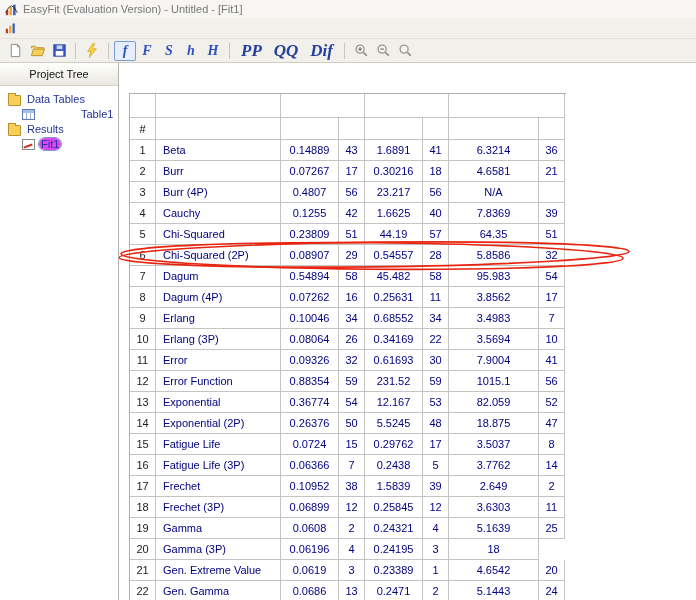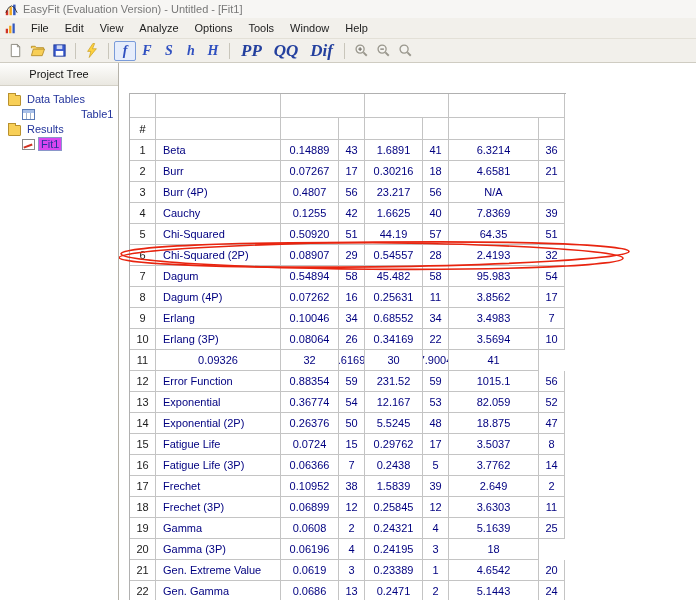--- a/index.html
+++ b/index.html
@@ -35,21 +35,21 @@
   
   .content { display:flex; height:537px; }
 
   .sidebar { width:119px; min-width:119px; border-right:1px solid #b5b2a9;
              display:flex; flex-direction:column; background:#fff; }
   .sidebar-header { height:23px; line-height:22px; text-align:center; font-size:11px; color:#111;
                     background:linear-gradient(#fefefd,#eae8e1); border-bottom:1px solid #d4d1c7; }
   .tree { padding:6px 0 0 4px; font-size:11px; color:#22339b; }
   .tree-item { display:flex; align-items:center; gap:4px; height:14px; margin-bottom:1px; cursor:default; }
   .t-label { padding:0 2px; white-space:nowrap; }
-  .t-label.selected { outline:1px solid #8a97c9; background:#d946ef; }
+  .t-label.selected { outline:1px solid #8a97c9; background:#d946ef;border-radius:6px; }
 
   .t-icon { width:13px; height:11px; position:relative; display:inline-block; flex:none; }
   .icon-folder { background:#f8cf57; border:1px solid #b9912e; border-radius:1px; margin-top:2px; }
   .icon-folder::before { content:''; position:absolute; top:-3px; left:-1px; width:6px; height:2px;
                          background:#f8cf57; border:1px solid #b9912e; border-bottom:none; }
   .icon-table { background:#fff; border:1px solid #5a7ab5; }
   .icon-table::before { content:''; position:absolute; left:0; right:0; top:0; height:3px; background:#a8c0e8; }
   .icon-table::after { content:''; position:absolute; left:3px; top:3px; bottom:0; width:1px;
                        background:#9fb1cc; box-shadow:4px 0 0 #9fb1cc; }
   .icon-fit { background:#fff; border:1px solid #888; }
@@ -93,30 +93,20 @@
   </div>
 
   <div class="menubar">
     <span class="appicon-sm">
       <svg width="12" height="12" viewBox="0 0 16 16">
         <rect x="1" y="9" width="3" height="6" fill="#d03225"></rect>
         <rect x="5.5" y="5" width="3" height="10" fill="#f2a71b"></rect>
         <rect x="10" y="2" width="3" height="13" fill="#3459c0"></rect>
       </svg>
     </span>
-    <span class="menu-items">
-        <span class="menu-item">File</span>
-        <span class="menu-item">Edit</span>
-        <span class="menu-item">View</span>
-        <span class="menu-item">Analyze</span>
-        <span class="menu-item">Options</span>
-        <span class="menu-item">Tools</span>
-        <span class="menu-item">Window</span>
-        <span class="menu-item">Help</span>
-      </span>
   </div>
 
   <div class="toolbar">
     <span class="tb-btn">
       <svg width="15" height="15" viewBox="0 0 16 16">
         <path d="M3.5 1.5h6.5l2.5 2.5v10.5H3.5z" fill="#fff" stroke="#8a877d"></path>
         <path d="M10 1.5v2.5h2.5" fill="none" stroke="#8a877d"></path>
       </svg>
     </span>
     <span class="tb-btn">
@@ -267,35 +257,35 @@
     <div class="td">0.1255</div>
     <div class="td">42</div>
     <div class="td">1.6625</div>
     <div class="td">40</div>
     <div class="td">7.8369</div>
     <div class="td">39</div>
   </div>
             <div class="tr">
     <div class="td c-idx">5</div>
     <div class="td c-name">Chi-Squared</div>
-    <div class="td">0.50920</div>
+    <div class="td">0.23809</div>
     <div class="td">51</div>
     <div class="td">44.19</div>
     <div class="td">57</div>
     <div class="td">64.35</div>
     <div class="td">51</div>
   </div>
             <div class="tr">
     <div class="td c-idx">6</div>
     <div class="td c-name">Chi-Squared (2P)</div>
     <div class="td">0.08907</div>
     <div class="td">29</div>
     <div class="td">0.54557</div>
     <div class="td">28</div>
-    <div class="td">2.4193</div>
+    <div class="td">5.8586</div>
     <div class="td">32</div>
   </div>
             <div class="tr">
     <div class="td c-idx">7</div>
     <div class="td c-name">Dagum</div>
     <div class="td">0.54894</div>
     <div class="td">58</div>
     <div class="td">45.482</div>
     <div class="td">58</div>
     <div class="td">95.983</div>
@@ -326,20 +316,21 @@
     <div class="td c-name">Erlang (3P)</div>
     <div class="td">0.08064</div>
     <div class="td">26</div>
     <div class="td">0.34169</div>
     <div class="td">22</div>
     <div class="td">3.5694</div>
     <div class="td">10</div>
   </div>
             <div class="tr">
     <div class="td c-idx">11</div>
+    <div class="td c-name">Error</div>
     <div class="td">0.09326</div>
     <div class="td">32</div>
     <div class="td">0.61693</div>
     <div class="td">30</div>
     <div class="td">7.9004</div>
     <div class="td">41</div>
   </div>
             <div class="tr">
     <div class="td c-idx">12</div>
     <div class="td c-name">Error Function</div>

